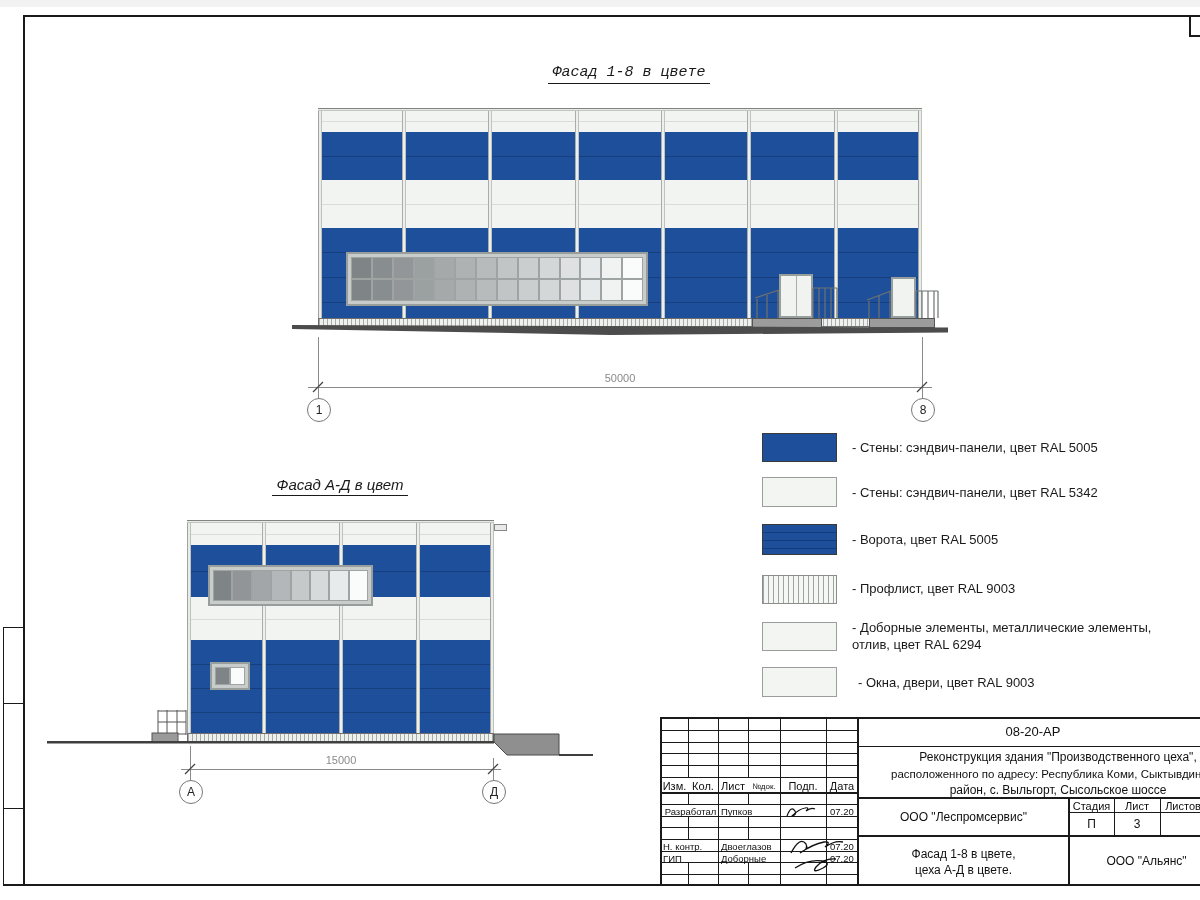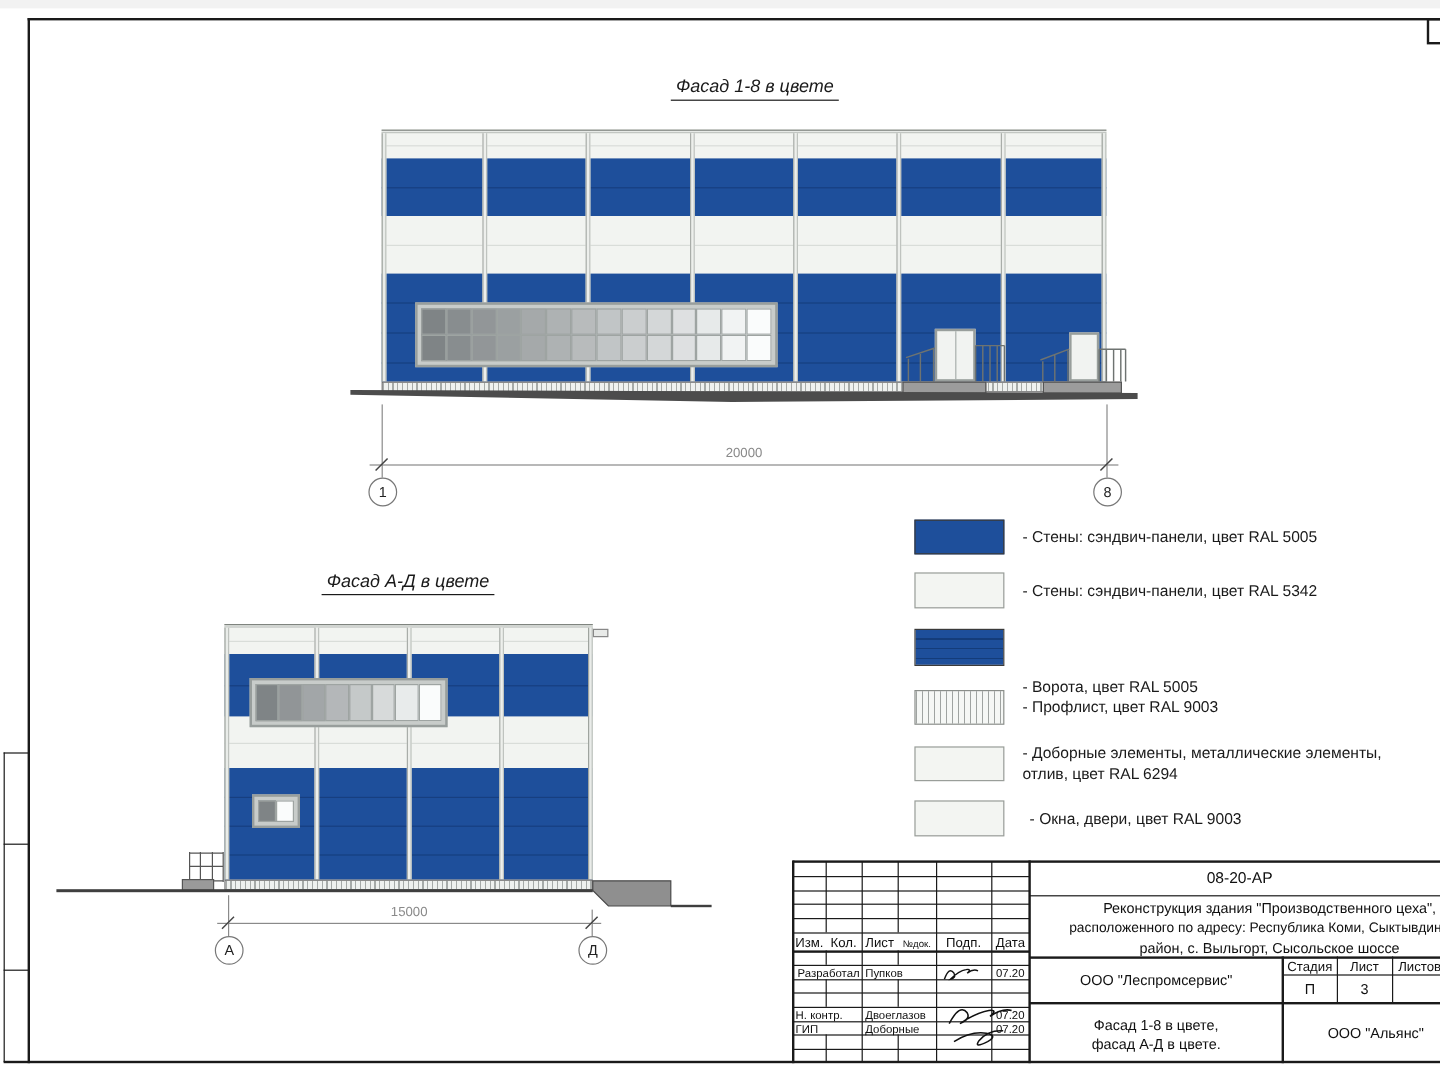--- a/index.html
+++ b/index.html
@@ -56,21 +56,21 @@
 <div class="ln" style="left:23px;top:15px;width:1177px;height:2px;"></div>
 <div class="ln" style="left:23px;top:15px;width:2px;height:871px;"></div>
 <div class="ln" style="left:3px;top:884px;width:1197px;height:2px;"></div>
 <div class="abs" style="left:1189px;top:15px;width:20px;height:22px;border:2px solid #1a1a1a;box-sizing:border-box;"></div>
 
 <div class="ln" style="left:3px;top:627px;width:1px;height:258px;"></div>
 <div class="ln" style="left:3px;top:627px;width:21px;height:1px;"></div>
 <div class="ln" style="left:3px;top:703px;width:21px;height:1px;"></div>
 <div class="ln" style="left:3px;top:808px;width:21px;height:1px;"></div>
 
-<div class="dwg-title" style="left:529px;top:64px;width:200px;">
+<div class="dwg-title" style="left:529px;top:64px;width:200px;font-family:Liberation Mono, monospace;">
   <span>Фасад 1-8 в цвете</span>
 </div>
 
 <div class="abs" style="left:318px;top:108px;width:604px;height:210px;background:var(--ral9003);">
   <div class="band flash" style="top:0;height:3px;"></div>
   <div class="band b-band" style="top:24px;height:48px;"></div>
   <div class="band b-band" style="top:120px;height:90px;"></div>
   <div class="joint-w" style="top:13px;"></div>
   <div class="joint-b" style="top:48px;"></div>
   <div class="joint-w" style="top:96px;"></div>
@@ -123,26 +123,26 @@
   <div class="door" style="left:573px;top:169px;width:25px;height:41px;"></div>
 </div>
 
 <div class="plinth" style="left:318px;top:318px;width:604px;height:9px;"></div>
 <div class="step" style="left:752px;top:318px;width:70px;height:10px;"></div>
 <div class="step" style="left:869px;top:318px;width:66px;height:10px;"></div>
 
 <div class="gln" style="left:318px;top:337px;width:1px;height:61px;"></div>
 <div class="gln" style="left:922px;top:337px;width:1px;height:61px;"></div>
 <div class="gln" style="left:308px;top:387px;width:624px;height:1px;"></div>
-<div class="dim-label" style="left:570px;top:372px;width:100px;">20000</div>
+<div class="dim-label" style="left:570px;top:372px;width:100px;">50000</div>
 <div class="axis" style="left:307px;top:398px;">1</div>
 <div class="axis" style="left:911px;top:398px;">8</div>
 
 <div class="dwg-title" style="left:240px;top:476px;width:200px;">
-  <span>Фасад А-Д в цвете</span>
+  <span>Фасад А-Д в цвет</span>
 </div>
 
 <div class="abs" style="left:187px;top:520px;width:307px;height:213px;background:var(--ral9003);">
   <div class="band flash" style="top:0;height:3px;"></div>
   <div class="band b-band" style="top:25px;height:52px;"></div>
   <div class="band b-band" style="top:120px;height:93px;"></div>
   <div class="joint-w" style="top:14px;"></div>
   <div class="joint-b" style="top:51px;"></div>
   <div class="joint-w" style="top:99px;"></div>
   <div class="joint-b" style="top:144px;"></div>
@@ -182,21 +182,21 @@
 <div class="axis" style="left:179px;top:780px;">А</div>
 <div class="axis" style="left:482px;top:780px;">Д</div>
 
 <div class="sw sw-blue" style="left:762px;top:433px;width:75px;height:29px;"></div>
 <div class="leg-label" style="left:852px;top:439px;width:330px;">- Стены: сэндвич-панели, цвет RAL 5005</div>
 
 <div class="sw sw-white" style="left:762px;top:477px;width:75px;height:30px;"></div>
 <div class="leg-label" style="left:852px;top:484px;width:330px;">- Стены: сэндвич-панели, цвет RAL 5342</div>
 
 <div class="sw sw-gate" style="left:762px;top:524px;width:75px;height:31px;"></div>
-<div class="leg-label" style="left:852px;top:531px;width:330px;margin-top:33px;">- Ворота, цвет RAL 5005</div>
+<div class="leg-label" style="left:852px;top:531px;width:330px;">- Ворота, цвет RAL 5005</div>
 
 <div class="sw sw-hatch" style="left:762px;top:575px;width:75px;height:29px;"></div>
 <div class="leg-label" style="left:852px;top:580px;width:330px;">- Профлист, цвет RAL 9003</div>
 
 <div class="sw sw-white" style="left:762px;top:622px;width:75px;height:29px;"></div>
 <div class="leg-label" style="left:852px;top:619px;width:310px;">- Доборные элементы, металлические элементы, отлив, цвет RAL 6294</div>
 
 <div class="sw sw-white" style="left:762px;top:667px;width:75px;height:30px;"></div>
 <div class="leg-label" style="left:858px;top:674px;width:330px;">- Окна, двери, цвет RAL 9003</div>
 
@@ -265,21 +265,21 @@
 <div class="tb tb-mid" style="left:858px;top:810px;width:211px;">ООО "Леспромсервис"</div>
 <div class="tb" style="left:1069px;top:800px;width:45px;">Стадия</div>
 <div class="tb" style="left:1114px;top:800px;width:46px;">Лист</div>
 <div class="tb" style="left:1160px;top:800px;width:46px;">Листов</div>
 <div class="tb tb-mid" style="left:1069px;top:817px;width:45px;">П</div>
 <div class="tb tb-mid" style="left:1114px;top:817px;width:46px;">3</div>
 <div class="tb tb-mid" style="left:1160px;top:817px;width:46px;"></div>
 
 <div class="tb tb-mid tb-lines" style="left:858px;top:846px;width:211px;text-align:center;line-height:16px;">
   <div>Фасад 1-8 в цвете,</div>
-  <div>фасад А-Д в цвете.</div>
+  <div>цеха А-Д в цвете.</div>
 </div>
 <div class="tb tb-mid" style="left:1069px;top:854px;width:155px;">ООО "Альянс"</div>
 
 <svg width="1200" height="900" viewBox="0 0 1200 900" style="position:absolute;left:0;top:0;pointer-events:none;">
   <polygon points="292,325 948,327.5 948,332.5 610,335 292,329" fill="#4c4c4c"></polygon>
   <g stroke="#6e7371" stroke-width="1.2" fill="none">
     <path d="M755,298 L779,290 M757,299 L757,318 M767,295 L767,318 M778,291 L778,318"></path>
     <path d="M813,288 L837,288 M813,288 L813,318 M819,288 L819,318 M825,288 L825,318 M831,288 L831,318 M837,288 L837,318"></path>
   </g>
   <g stroke="#6e7371" stroke-width="1.2" fill="none">

